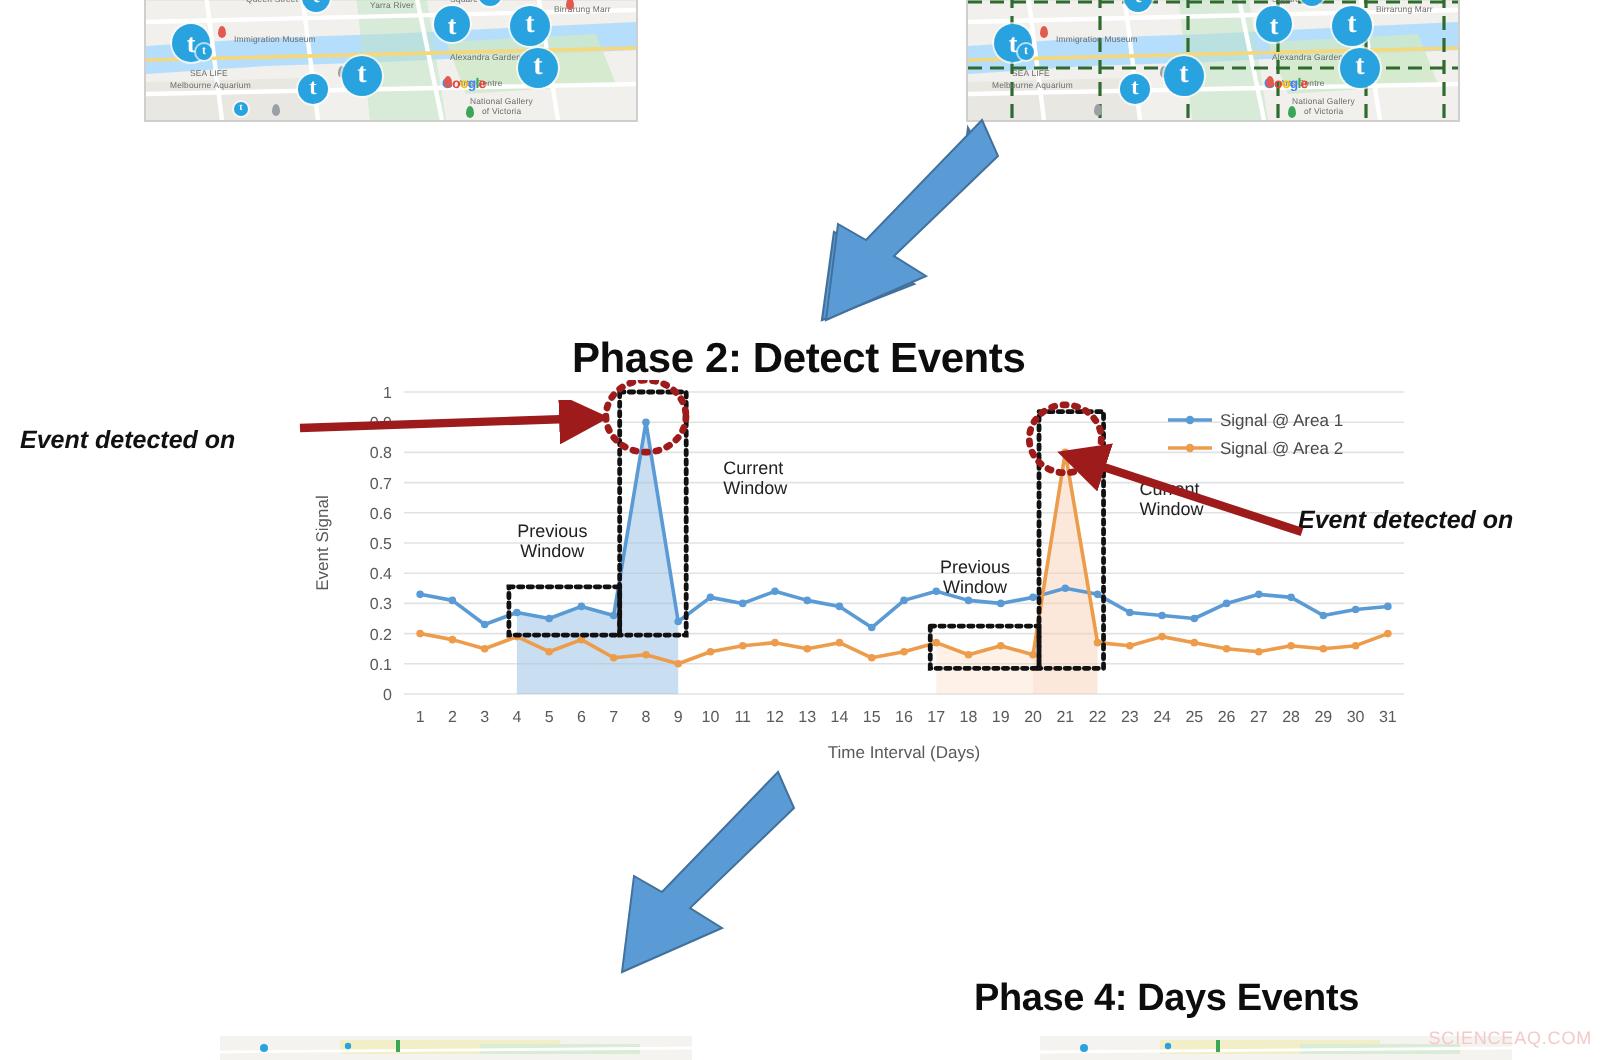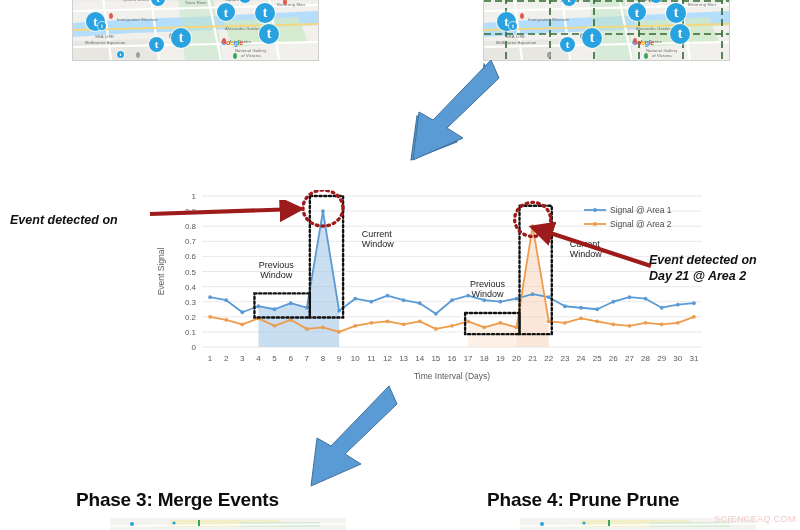--- a/index.html
+++ b/index.html
@@ -235,22 +235,22 @@
 
   <svg class="big-arrow" id="arrow-top" style="left:395px;top:58px;width:105px;height:110px;" viewBox="0 0 105 110">
     <polygon points="93,4 103,22 50,72 66,82 20,100 26,56 40,64 92,12" fill="#5b9bd5" stroke="#41719c" stroke-width="1.1" transform="translate(-4,2)"></polygon>
     <polygon points="96,2 104,20 52,70 68,80 18,102 24,54 38,62" fill="#5b9bd5" stroke="#41719c" stroke-width="1"></polygon>
   </svg>
 
   <svg class="big-arrow" id="arrow-bottom" style="left:293px;top:384px;width:110px;height:108px;" viewBox="0 0 110 108">
     <polygon points="96,2 104,20 52,70 68,80 18,102 24,54 38,62" fill="#5b9bd5" stroke="#41719c" stroke-width="1"></polygon>
   </svg>
 
-  <div class="phase-title" id="phase3-title">Phase 3: Merge Events</div>
-  <div class="phase-title" id="phase4-title">Phase 4: Prune Prune</div>
+  <div class="phase-title" id="phase2-title">Phase 2: Detect Events</div>
+  <div class="phase-title" id="phase4-title">Phase 4: Days Events</div>
 
   <div id="chart-wrap">
     <svg class="chart-svg" id="chart-svg" width="560" height="195" viewBox="0 0 560 195">
         <line x1="52" y1="157" x2="552" y2="157" stroke="#e2e2e2" stroke-width="0.8"></line>
         <text x="46" y="160" text-anchor="end" class="axis-text">0</text>
         <line x1="52" y1="141.9" x2="552" y2="141.9" stroke="#e2e2e2" stroke-width="0.8"></line>
         <text x="46" y="144.9" text-anchor="end" class="axis-text">0.1</text>
         <line x1="52" y1="126.80000000000001" x2="552" y2="126.80000000000001" stroke="#e2e2e2" stroke-width="0.8"></line>
         <text x="46" y="129.8" text-anchor="end" class="axis-text">0.2</text>
         <line x1="52" y1="111.69999999999999" x2="552" y2="111.69999999999999" stroke="#e2e2e2" stroke-width="0.8"></line>
@@ -390,21 +390,20 @@
         <circle cx="445" cy="34" r="2.1" fill="#ed9c4c"></circle>
         <text x="460" y="37" class="legend-text">Signal @ Area 2</text>
       </svg>
   </div>
 
   <div class="callout" id="callout-left">
     <div>Event detected on</div>
   </div>
   <div class="callout" id="callout-right">
     <div>Event detected on</div>
-    <div>Day 21 @ Area 2</div>
   </div>
 
   <svg class="big-arrow" id="red-arrow-left" style="left:148px;top:200px;width:170px;height:40px;" viewBox="0 0 170 40">
     <defs>
       <marker id="rhead" markerWidth="6" markerHeight="6" refX="4.4" refY="3" orient="auto">
         <path d="M0,0 L6,3 L0,6 z" fill="#9e1b1b"></path>
       </marker>
     </defs>
     <line x1="2" y1="14" x2="150" y2="9" stroke="#9e1b1b" stroke-width="4.2" marker-end="url(#rhead)"></line>
   </svg>

